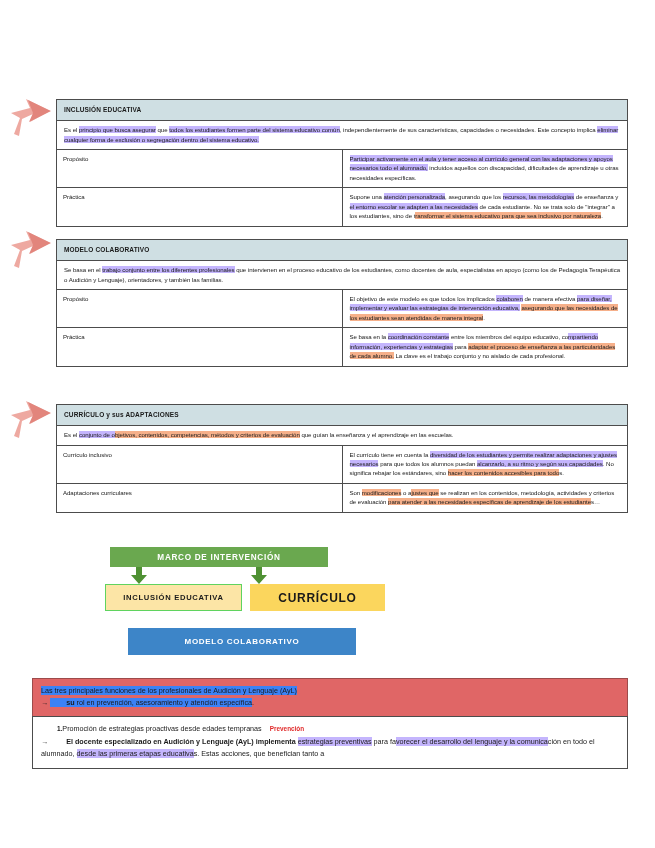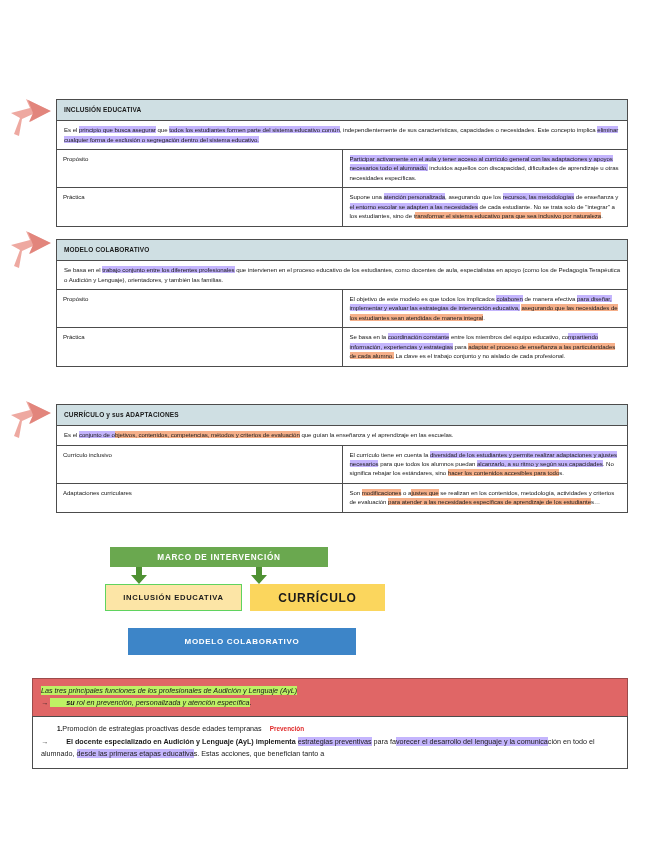--- a/index.html
+++ b/index.html
@@ -122,21 +122,21 @@
   }
   .callout-white {
     background: #ffffff;
     border: 1px solid #4c4c4c;
     padding: 6px 8px 8px 8px;
     font-size: 7.2px;
     line-height: 1.7;
   }
   .b { font-weight: bold; padding-left: 16px; }
   .red-text { color: #e02a2a; font-size: 6.4px; font-weight: bold; }
-  .hl-pink { background: #bef264; font-style: italic; }
+  .hl-pink { background: #3b82f6; }
 </style>
 </head>
 <body>
 
 <div class="page">
 
   <div class="margin-arrow" style="left:8px; top:94px;">
     <svg viewBox="0 0 46 44" xmlns="http://www.w3.org/2000/svg">
       <path d="M6 40 L12 24 L3 19 L22 14 L18 5 L42 17 L22 28 L25 20 L14 25 L11 42 Z" fill="#eda49c" opacity="0.95"></path>
       <path d="M20 6 L43 17 L21 28 L25 19 Z" fill="#e0837a" opacity="0.95"></path>
@@ -240,21 +240,21 @@
     </div>
 
     <div class="dbox dbox-blue" style="left:88px; top:628px; width:228px; height:27px;">
       <span>MODELO  COLABORATIVO</span>
     </div>
   </div>
 
   <div class="callout" style="left:32px; top:678px;">
     <div class="callout-red">
       <div><span class="hl-pink">Las tres principales funciones de los profesionales de Audición y Lenguaje (AyL)</span></div>
-      <div><span>→ </span><span class="hl-pink b">su</span><span class="hl-pink"> rol en prevención, personalizada y atención específica</span><span>.</span></div>
+      <div><span>→ </span><span class="hl-pink b">su</span><span class="hl-pink"> rol en prevención, asesoramiento y atención específica</span><span>.</span></div>
     </div>
     <div class="callout-white">
       <div style="margin-bottom:1px;">
         <span class="b" style="font-size:6.4px;">1.</span><span>Promoción de estrategias proactivas desde edades tempranas</span>
         <span class="red-text" style="margin-left:6px;">Prevención</span>
       </div>
       <div><span>→ </span><span class="b">El docente especializado en Audición y Lenguaje (AyL) implementa </span><span class="hl-y">estrategias preventivas</span><span> para fa</span><span class="hl-y">vorecer el desarrollo del lenguaje y la comunica</span><span>ción en todo el alumnado, </span><span class="hl-y">desde las primeras etapas educativa</span><span>s. Estas acciones, que benefician tanto a</span></div>
     </div>
   </div>
 

